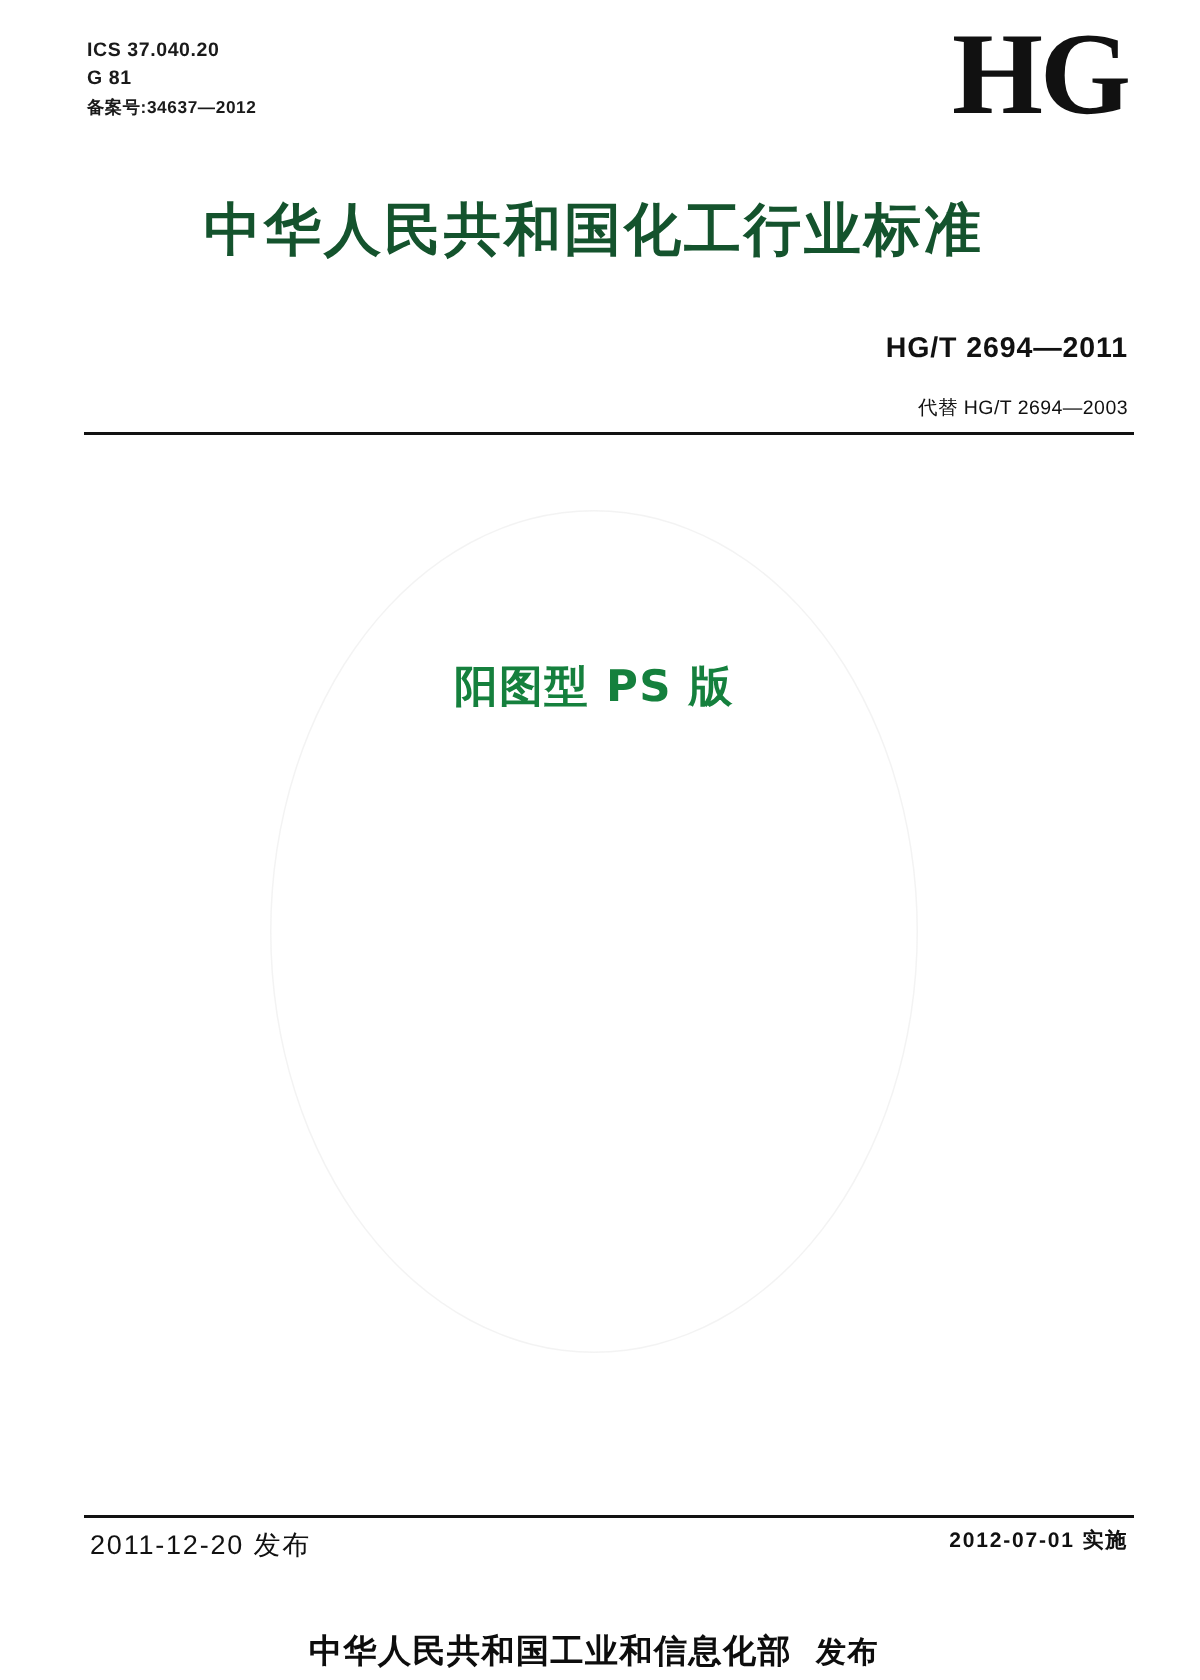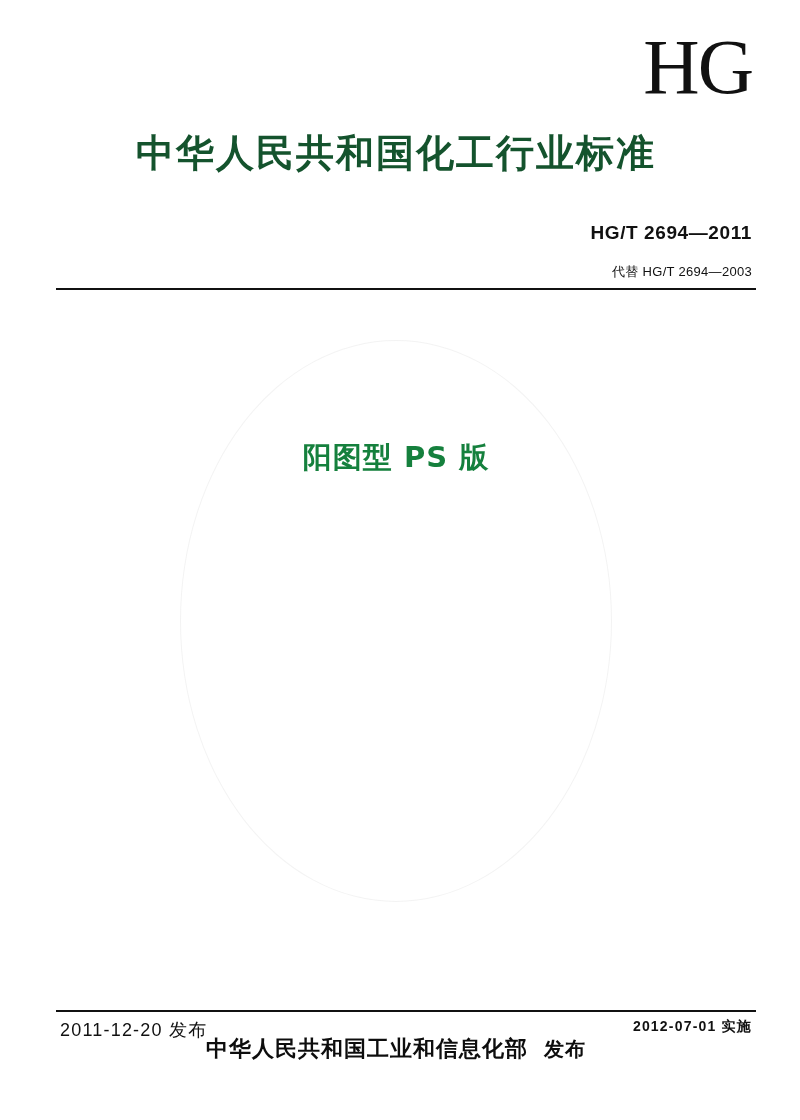--- a/index.html
+++ b/index.html
@@ -45,23 +45,23 @@
     line-height: 1.45;
     letter-spacing: 0.4px;
   }
   .ics-line1 { font-size: 13px; }
   .ics-line2 { font-size: 13px; }
   .ics-line3 { font-size: 11.5px; margin-top: 2px; }
 
   .hg-logo {
     position: absolute;
     right: 18px;
-    top: 18px;
+    top: 0;
     font-family: "Liberation Serif", serif;
-    font-weight: normal;
+    font-weight: bold;
     font-size: 78px;
     line-height: 1;
     letter-spacing: -2px;
     color: #111111;
   }
 
   
   .main-title {
     position: absolute;
     left: 0;
@@ -185,41 +185,46 @@
     font-weight: bold;
     font-size: 14px;
     letter-spacing: 1.2px;
     color: #111111;
   }
 
   .publisher {
     position: absolute;
     left: 0;
     right: 8px;
-    top: 1024px;
+    top: 1076px;
     text-align: center;
     font-family: "DejaVu Sans", sans-serif;
     font-weight: bold;
     font-size: 22px;
     letter-spacing: 1px;
     color: #0d0d0d;
   }
   .publisher .verb {
     margin-left: 16px;
     font-size: 20px;
   }
 </style>
 </head>
 <body>
 
 <div class="page">
   <div class="sheet">
 
     <div class="watermark2"></div>
 
+    <div class="ics-block">
+      <div class="ics-line1">ICS 37.040.20</div>
+      <div class="ics-line2">G 81</div>
+      <div class="ics-line3">备案号:34637—2012</div>
+    </div>
 
     <div class="hg-logo">HG</div>
 
     <div class="main-title">中华人民共和国化工行业标准</div>
 
     <div class="std-no">
       <div class="num">HG/T 2694—2011</div>
       <div class="replaces">代替 HG/T 2694—2003</div>
     </div>
 

